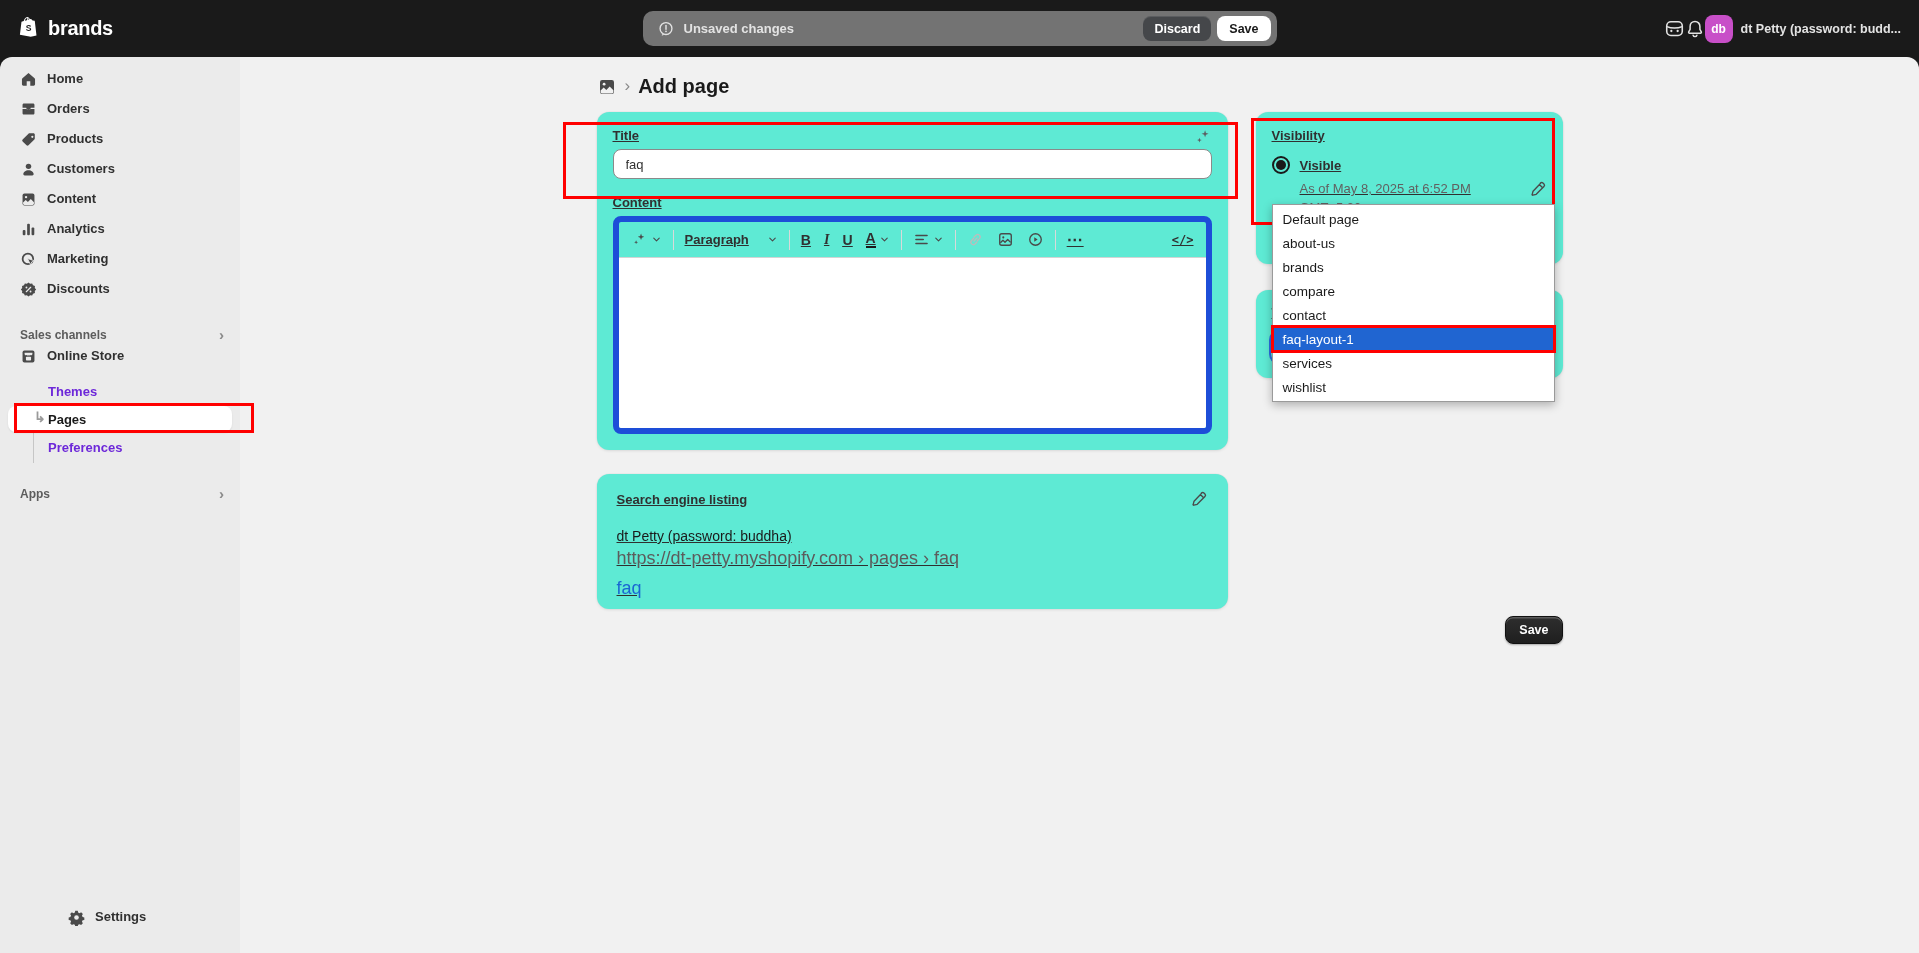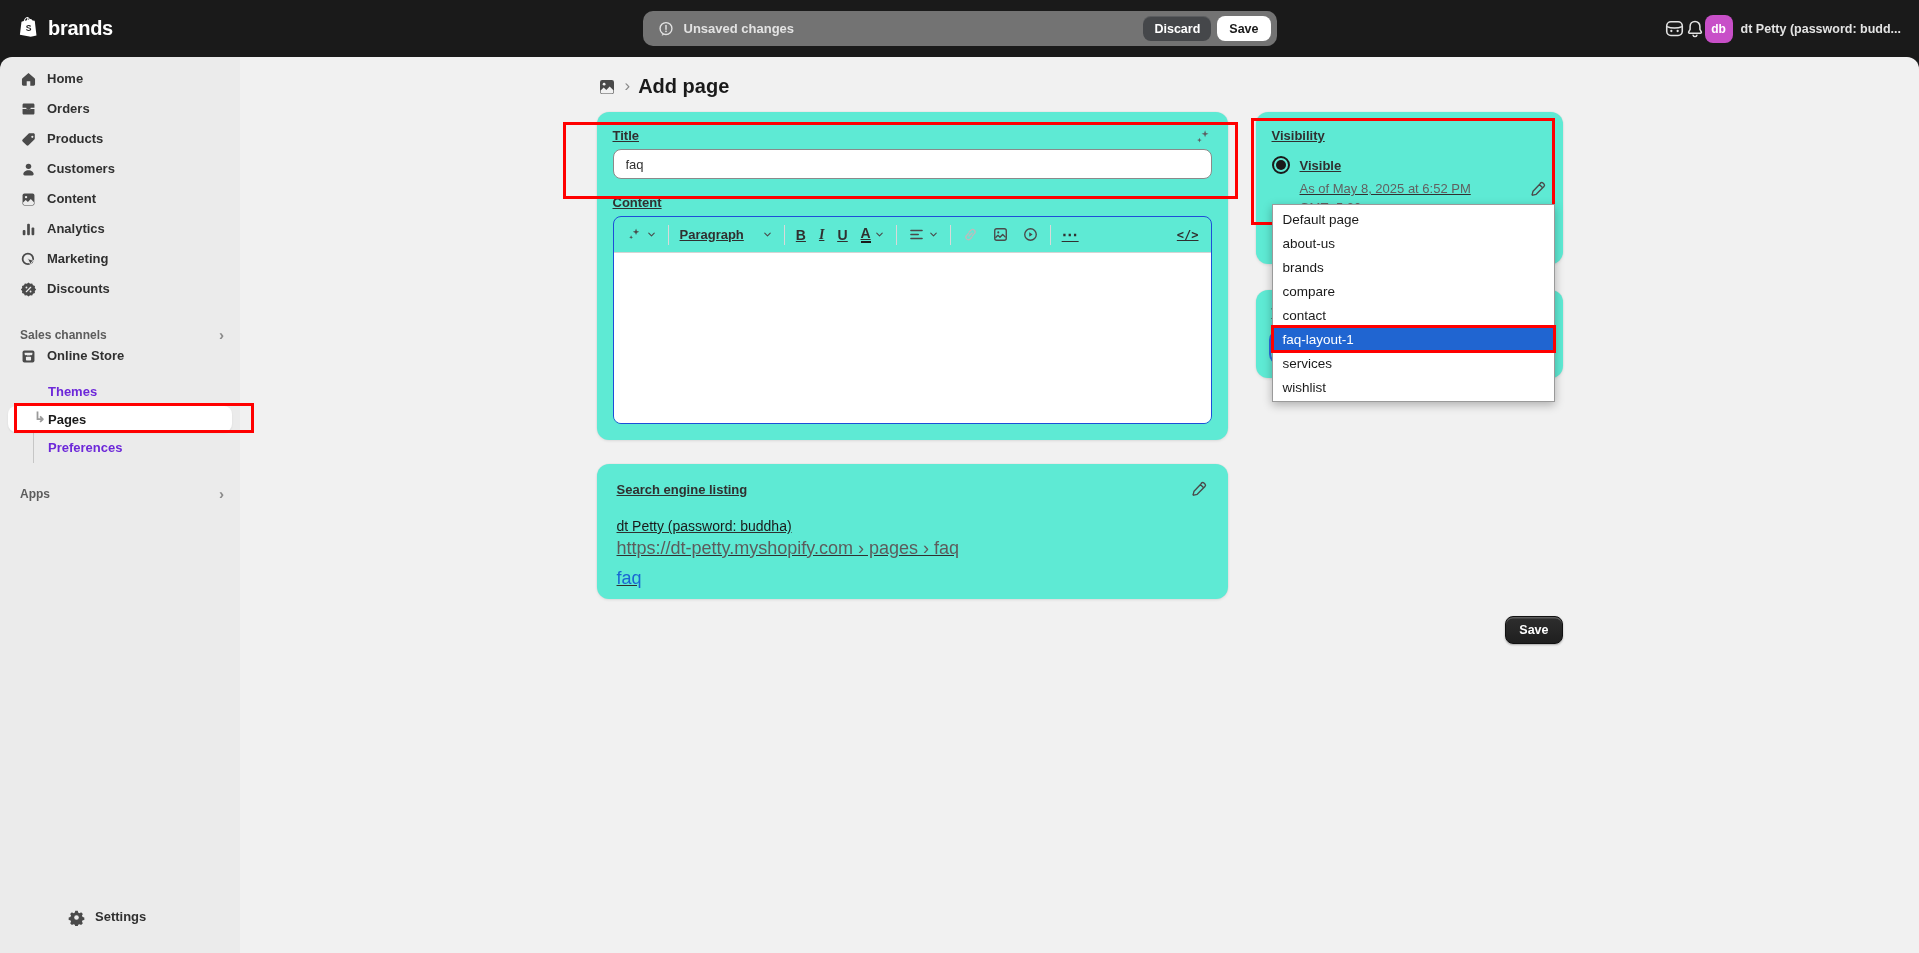--- a/index.html
+++ b/index.html
@@ -58,21 +58,21 @@
   .card { background:#5eead4; border-radius:12px; box-shadow:0 1px 3px rgba(26,26,26,.09), 0 0 0 0.5px rgba(0,0,0,.04);text-decoration:underline; }
   .main-card { padding:16px; position:relative; }
   .field-label { font-size:13px; font-weight:550; color:#303030; margin-bottom:6px; }
   .title-row { display:flex; align-items:flex-start; justify-content:space-between; }
   .title-wrap { position:relative; }
   .redbox-title { left:-50px; top:-6px; right:-26px; height:77px; }
   .text-input { width:100%; height:30px; border:1px solid #8a8a8a; border-radius:8px; padding:0 12px; font-size:13px;
                 font-family:inherit; color:#303030; background:#fff; }
   .content-section { margin-top:16px; }
 
-  .editor { border:1px solid #1d4ed8; border-radius:8px; overflow:hidden; }
+  .editor { border:6px solid #1d4ed8; border-radius:8px; overflow:hidden; }
   .toolbar { height:36px; display:flex; align-items:center; padding:0 10px; gap:9px; border-bottom:1px solid #d4d4d4; }
   .tb-divider { width:1px; height:20px; background:#d9d9d9; }
   .tb-btn { background:none; border:none; cursor:pointer; display:flex; align-items:center; gap:3px; font-family:inherit; color:#303030; padding:2px; }
   .tb-bold { font-size:14px; font-weight:800; }
   .tb-italic { font-size:14px; font-style:italic; font-family:"Liberation Serif",serif; font-weight:600; }
   .tb-under { font-size:14px; text-decoration:underline; font-weight:550; }
   .tb-color { font-size:14px; font-weight:600; border-bottom:2.5px solid #1a1a1a; line-height:1.1; }
   .tb-para { font-size:13px; font-weight:550; gap:18px; }
   .tb-more { font-size:16px; font-weight:700; letter-spacing:1px; }
   .tb-code { margin-left:auto; font-family:"DejaVu Sans Mono",monospace; font-size:12px; font-weight:600; }

